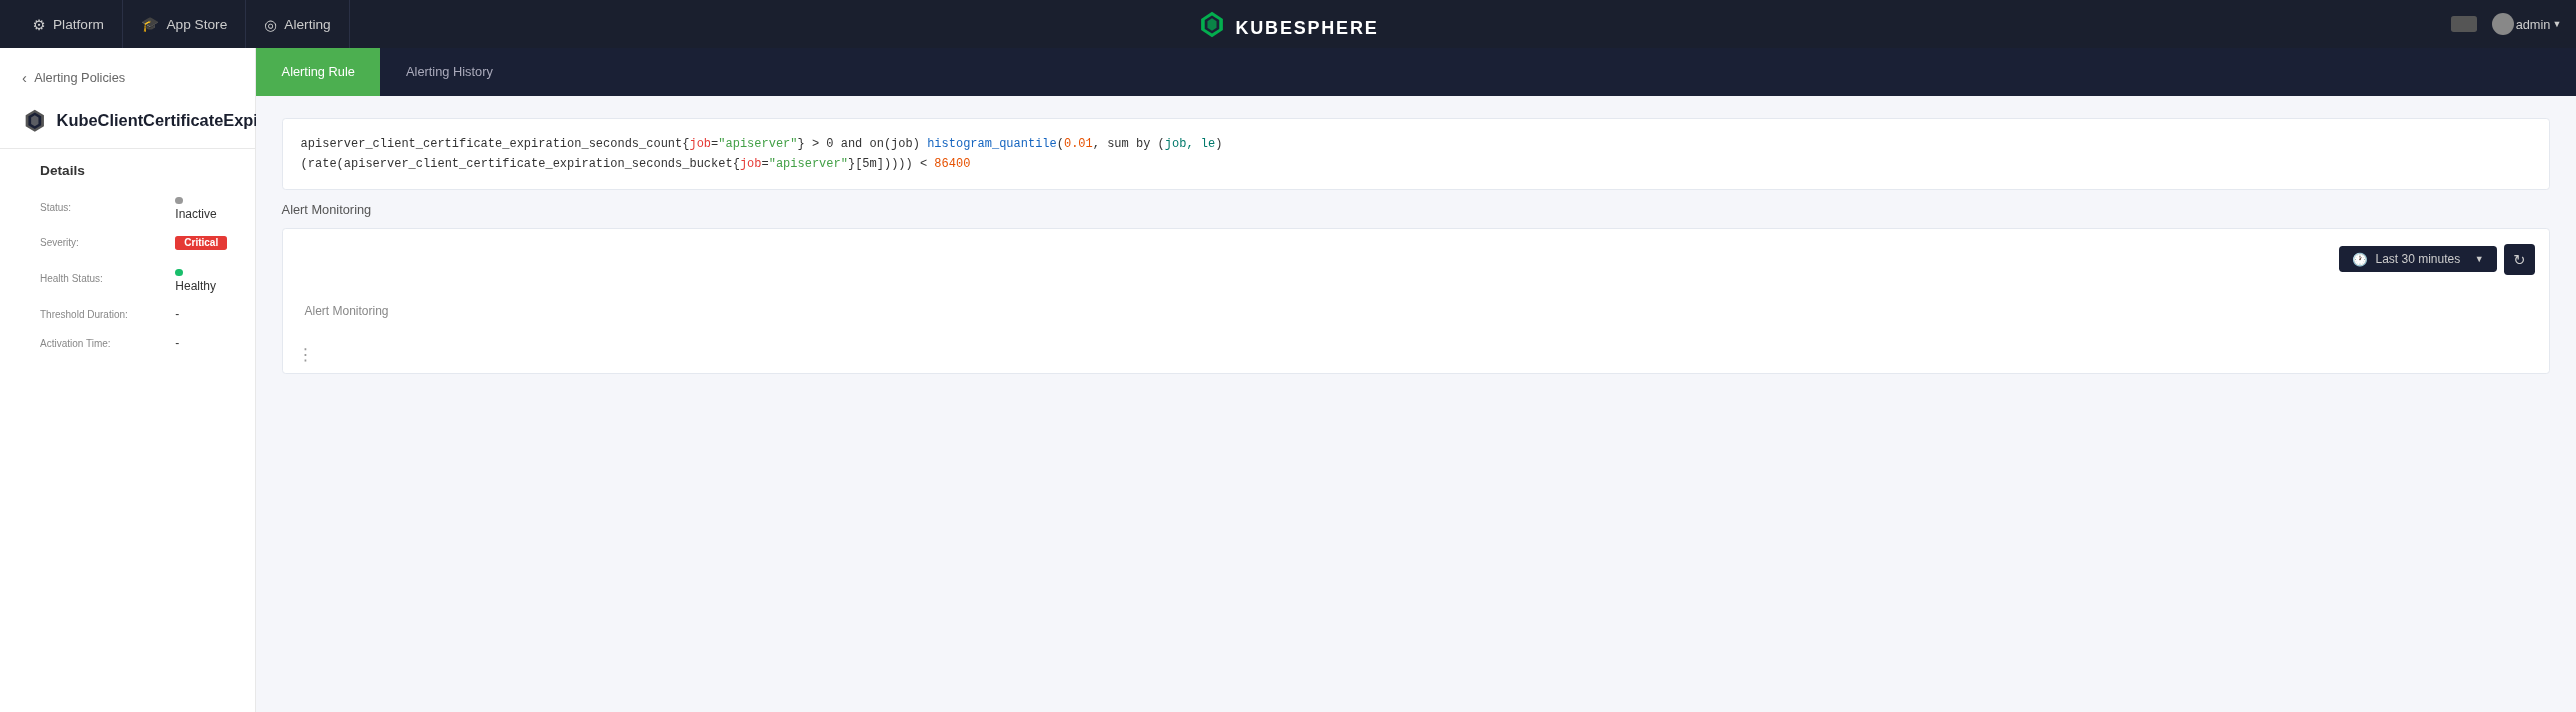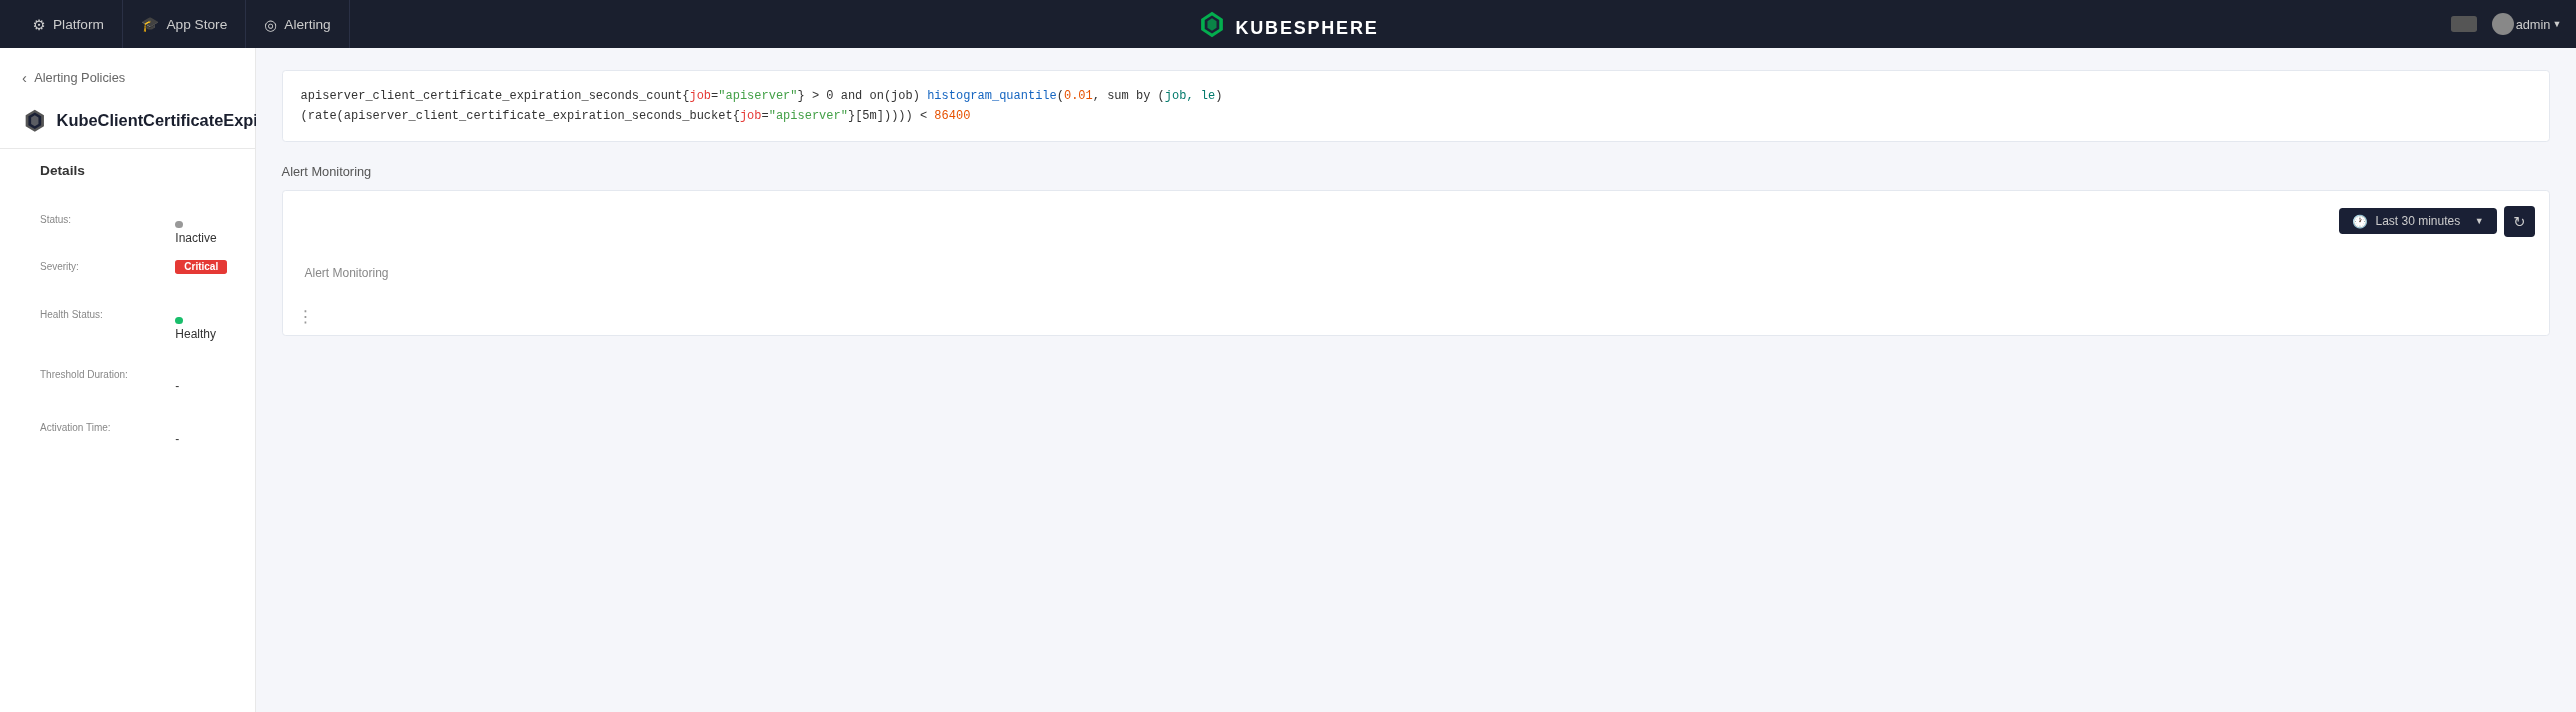--- a/index.html
+++ b/index.html
@@ -139,21 +139,20 @@
     }
     .detail-label {
       color: #888;
       font-size: 10px;
       width: 128px;
       flex-shrink: 0;
     }
     .detail-value {
       color: #333;
       font-size: 12px;
-      margin-top: 24px;
     }
     .status-dot {
       display: inline-block;
       width: 7.3px;
       height: 7.3px;
       border-radius: 50%;
       margin-right: 5.5px;
     }
     .status-dot.inactive { background: #999; }
     .status-dot.healthy { background: #19be6b; }
@@ -208,21 +207,21 @@
       font-weight: 500;
     }
     .code-block {
       background: #fff;
       border: 0.9px solid #e4e8ef;
       border-radius: 3.7px;
       padding: 14.6px 18px;
       font-family: 'Courier New', Courier, monospace;
       font-size: 12px;
       line-height: 1.7;
-      margin-bottom: 22px;
+      margin-bottom: 12px;
       color: #333;
     }
     .c-white { color: #333; }
     .c-red { color: #e53935; }
     .c-green { color: #43a047; }
     .c-blue { color: #1565c0; }
     .c-orange { color: #e65100; }
     .c-teal { color: #00796b; }
 
     
@@ -375,20 +374,28 @@
 
       <div class="detail-row">
         <span class="detail-label">Activation Time:</span>
         <span class="detail-value">-</span>
       </div>
     </div>
   </aside>
 
   <main class="main-content">
 
+    <div class="tabs-bar">
+      <div class="tab-item active">
+        <span>Alerting Rule</span>
+      </div>
+      <div class="tab-item">
+        <span>Alerting History</span>
+      </div>
+    </div>
 
     <div class="content-area">
 
 
       <div class="code-block">
         <div>
           <span class="c-white">apiserver_client_certificate_expiration_seconds_count</span><span class="c-white">{</span><span class="c-red">job</span><span class="c-white">=</span><span class="c-green">"apiserver"</span><span class="c-white">}</span><span class="c-white"> &gt; 0 and on(job) </span><span class="c-blue">histogram_quantile</span><span class="c-white">(</span><span class="c-orange">0.01</span><span class="c-white">, sum by (</span><span class="c-teal">job, le</span><span class="c-white">)</span>
         </div>
         <div>
           <span class="c-white">(rate(</span><span class="c-white">apiserver_client_certificate_expiration_seconds_bucket</span><span class="c-white">{</span><span class="c-red">job</span><span class="c-white">=</span><span class="c-green">"apiserver"</span><span class="c-white">}</span><span class="c-white">[5m]</span><span class="c-white">)))) &lt; </span><span class="c-orange">86400</span>

